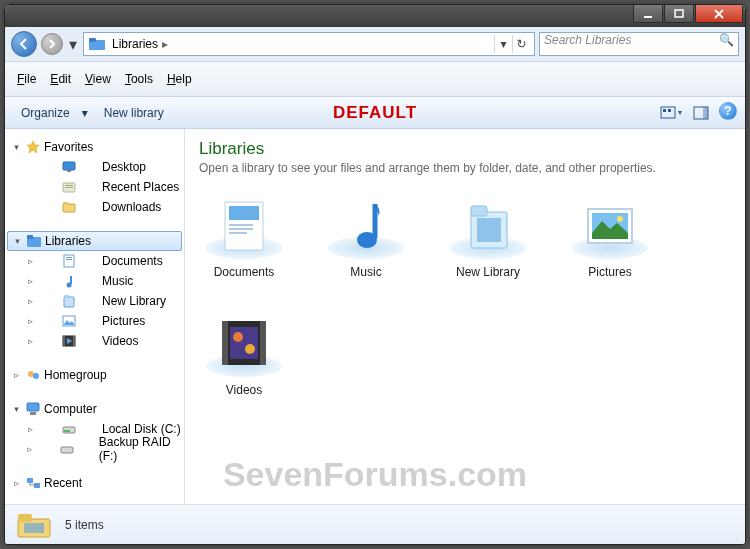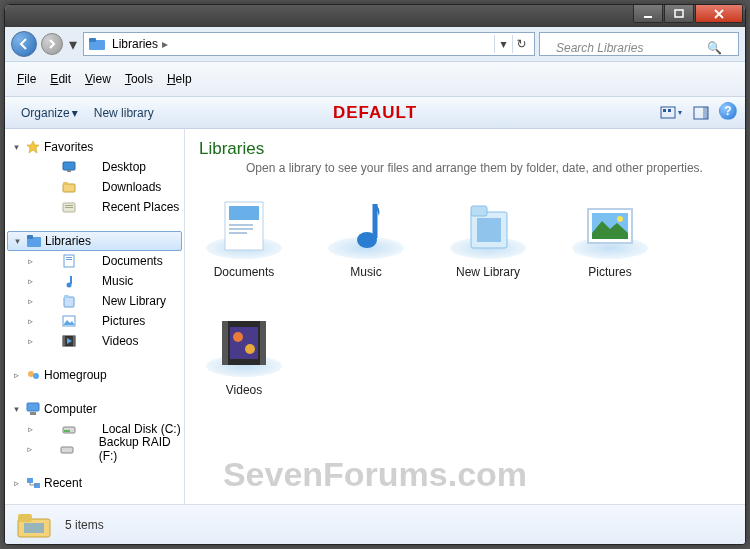--- a/index.html
+++ b/index.html
@@ -12,42 +12,42 @@
 .navbar { height: 34px; display: flex; align-items: center; padding: 3px 6px; gap: 4px; }
 .navbtn { width: 26px; height: 26px; border-radius: 50%; border: 1px solid #4d6d9a; background: radial-gradient(circle at 30% 30%, #7fb4ea, #2a6db9); display: flex; align-items: center; justify-content: center; cursor: pointer; }
 .navbtn.fwd { background: radial-gradient(circle at 30% 30%, #d0d0d0, #9a9a9a); border-color: #888; width: 22px; height: 22px; }
 .navdrop { width: 12px; height: 20px; display: flex; align-items: center; justify-content: center; cursor: pointer; color: #444; }
 .address { flex: 1; height: 24px; background: #fff; border: 1px solid #8fa9c8; display: flex; align-items: center; padding: 0 4px; font-size: 12px; }
 .address .foldericon { width: 18px; height: 16px; margin-right: 4px; display: flex; align-items: center; justify-content: center; }
 .address .crumb { padding: 0 2px; cursor: pointer; }
 .address .sep { color: #666; padding: 0 2px; }
 .address .spacer { flex: 1; }
 .address .addrbtn { width: 18px; height: 18px; display: flex; align-items: center; justify-content: center; cursor: pointer; color: #444; border-left: 1px solid #d0dae8; }
-.search { width: 200px; height: 24px; background: #fff; border: 1px solid #8fa9c8; display: flex; align-items: flex-end; padding: 0 16px; font-size: 12px; color: #888; font-style: italic; gap: 32px; }
+.search { width: 200px; height: 24px; background: #fff; border: 1px solid #8fa9c8; display: flex; align-items: flex-start; padding: 0 4px; font-size: 12px; color: #888; font-style: italic; gap: 32px; }
 .search .sicon { margin-left: auto; cursor: pointer; color: #5a7aa8; font-style: normal; }
 .menubar { height: 36px; background: linear-gradient(#f6f9fc, #e9eff7); border-top: 1px solid #c9d6e8; border-bottom: 1px solid #c9d6e8; display: flex; align-items: center; padding: 0 6px; font-size: 12px; gap: 2px; }
 .menubar .m { padding: 2px 6px; cursor: pointer; }
 .menubar .m u { text-decoration: underline; }
 .toolbar { height: 32px; background: linear-gradient(#f8fbfe, #e8f0fa 50%, #dde8f6); border-bottom: 1px solid #c2d1e6; display: flex; align-items: center; padding: 0 8px; font-size: 12px; }
-.toolbar .tbtn { padding: 4px 8px; cursor: pointer; color: #1a3a5e; display: flex; align-items: center; gap: 2px; }
+.toolbar .tbtn { padding: 4px 8px; cursor: pointer; color: #1a3a5e; display: flex; align-items: center; gap: 12px; }
 .toolbar .overlay { position: absolute; left: 50%; transform: translateX(-50%); color: #d00000; font-weight: bold; font-size: 17px; letter-spacing: 1px; }
 .toolbar .right { margin-left: auto; display: flex; gap: 6px; }
 .toolbar .ibtn { width: 24px; height: 22px; display: flex; align-items: center; justify-content: center; cursor: pointer; color: #2a5a9a; border: 1px solid transparent; }
 .ibtn.help { border-radius: 50%; background: radial-gradient(circle at 30% 30%, #8ec7ff, #2a7bd8); color:#fff; width:18px; height:18px; font-size:12px; font-weight:bold; }
 .body { flex: 1; display: flex; background: #fff; overflow: hidden; }
 .nav { width: 180px; border-right: 1px solid #d8e0ec; padding: 8px 2px; font-size: 12px; overflow: hidden; }
 .nav .grp { margin-bottom: 14px; }
 .nav .row { display: flex; align-items: center; height: 20px; padding-left: 4px; cursor: pointer; gap: 2px; }
 .nav .row.sel { background: linear-gradient(#ecf4fd, #cde4fb); border: 1px solid #7da8d8; border-radius: 2px; }
 .nav .exp { width: 11px; color: #5a5a5a; font-size: 9px; text-align: center; }
 .nav .ic { width: 18px; display: flex; align-items: center; justify-content: center; }
 .nav .child { padding-left: 18px; gap: 24px; }
 .content { flex: 1; padding: 10px 14px; position: relative; }
 .content h2 { color: #1a6b1a; font-weight: normal; font-size: 17px; margin-bottom: 2px; }
-.content .sub { color: #6a6a6a; font-size: 12px; margin-bottom: 18px; margin-left: 47px; }
+.content .sub { color: #6a6a6a; font-size: 12px; margin-bottom: 18px; }
 .grid { display: flex; gap: 32px; flex-wrap: wrap; }
 .item { width: 90px; text-align: center; cursor: pointer; }
 .item .thumb { width: 80px; height: 66px; margin: 0 auto 6px; display: flex; align-items: center; justify-content: center; position: relative; }
 .item .lbl { font-size: 12px; color: #222; }
 .base { position: absolute; bottom: 0; left: 50%; transform: translateX(-50%); width: 76px; height: 22px; background: radial-gradient(ellipse at center, rgba(170,210,240,.7), rgba(170,210,240,0)); border-radius: 50%; }
 .status { height: 40px; border-top: 1px solid #d8e0ec; background: linear-gradient(#f4f8fd, #e6eef9); display: flex; align-items: center; padding: 0 10px; font-size: 12px; color: #333; gap: 10px; }
 .status .sic { width: 40px; height: 30px; display:flex; align-items:center; justify-content:center; }
 .watermark { position: absolute; bottom: 50px; left: 50%; transform: translateX(-50%); font-size: 34px; color: rgba(120,120,120,.35); font-weight: 600; pointer-events: none; white-space: nowrap; }
 svg { display: block; }
 </style>
@@ -160,36 +160,36 @@
                 <rect x="1" y="1" width="12" height="8" rx="1" fill="#3d8dd8" stroke="#2a6aa8"></rect>
                 <rect x="5" y="9" width="4" height="2" fill="#888"></rect>
               </svg>
             </span>
           <span>Desktop</span>
         </div>
         <div class="row child">
           <span class="exp"></span>
           <span class="ic">
               <svg width="14" height="12">
-                <rect x="1" y="3" width="12" height="8" rx="1" fill="#f4d47a" stroke="#c4a43a"></rect>
-                <rect x="1" y="1" width="5" height="3" rx="1" fill="#e4c45a"></rect>
-              </svg>
-            </span>
-          <span>Downloads</span>
-        </div>
-        <div class="row child">
-          <span class="exp"></span>
-          <span class="ic">
-              <svg width="14" height="12">
                 <rect x="1" y="2" width="12" height="9" rx="1" fill="#e8e8d8" stroke="#b4b494"></rect>
                 <rect x="3" y="4" width="8" height="1" fill="#a8a888"></rect>
                 <rect x="3" y="6" width="8" height="1" fill="#a8a888"></rect>
               </svg>
             </span>
           <span>Recent Places</span>
+        </div>
+        <div class="row child">
+          <span class="exp"></span>
+          <span class="ic">
+              <svg width="14" height="12">
+                <rect x="1" y="3" width="12" height="8" rx="1" fill="#f4d47a" stroke="#c4a43a"></rect>
+                <rect x="1" y="1" width="5" height="3" rx="1" fill="#e4c45a"></rect>
+              </svg>
+            </span>
+          <span>Downloads</span>
         </div>
       </div>
 
       <div class="grp">
         <div class="row sel">
           <span class="exp">▾</span>
           <span class="ic">
               <svg width="16" height="14">
                 <rect x="1" y="3" width="14" height="10" rx="1" fill="#5aa0e8"></rect>
                 <rect x="1" y="1" width="6" height="4" rx="1" fill="#3d7dc4"></rect>

